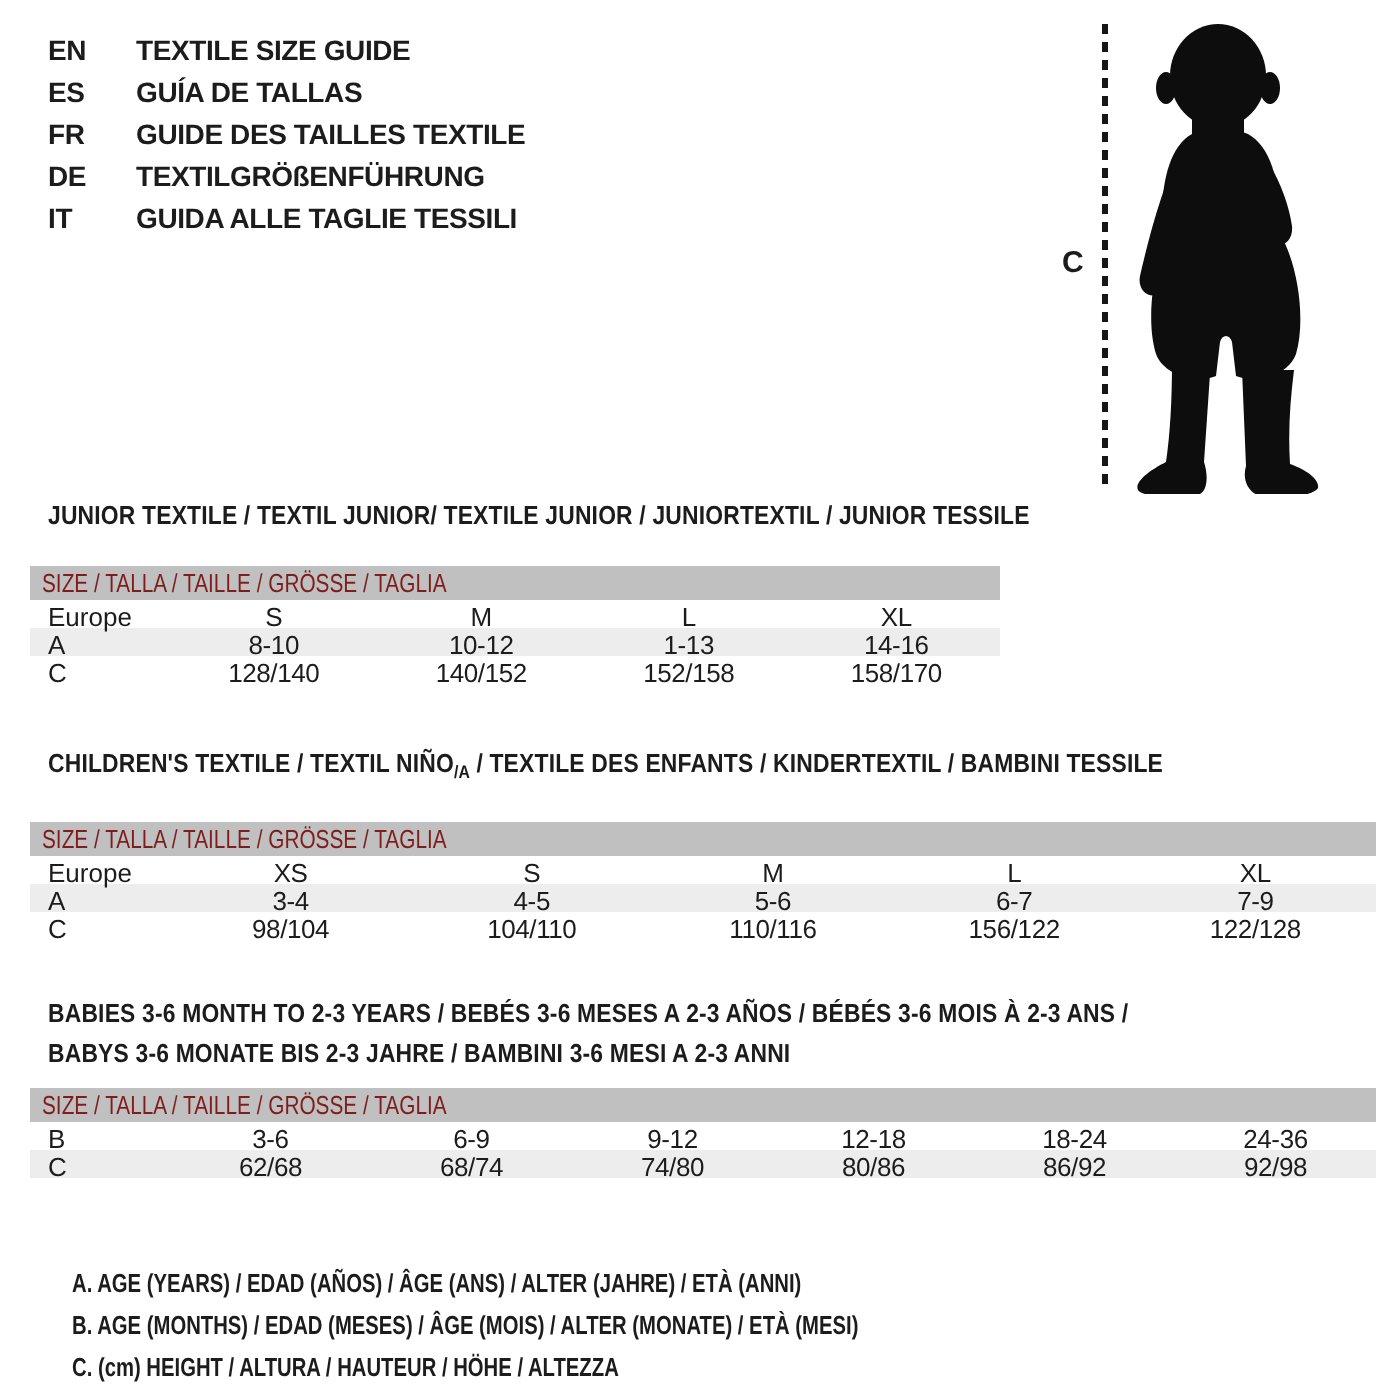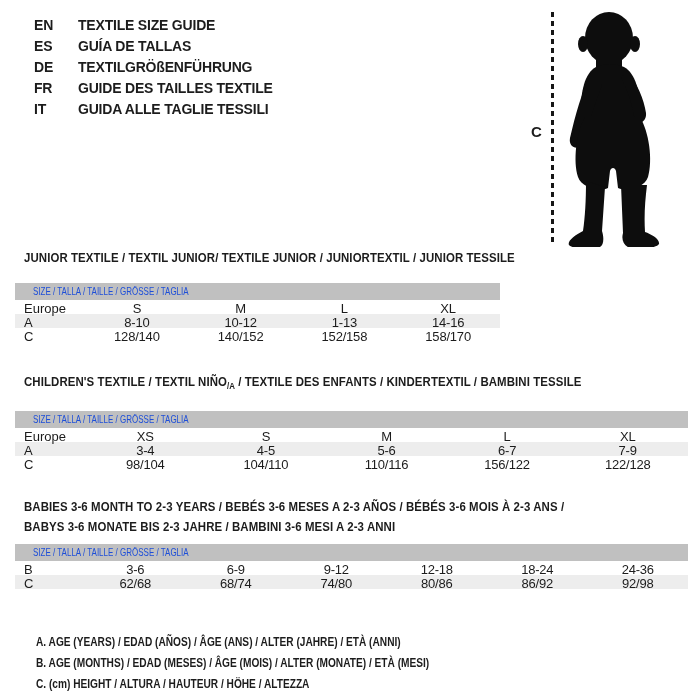--- a/index.html
+++ b/index.html
@@ -2,42 +2,42 @@
 <html><head>
 <meta charset="utf-8">
 <style>
   html,body{margin:0;padding:0;background:#ffffff;}
   .canvas{
     position:relative;width:700px;height:700px;background:#ffffff;overflow:hidden;
     font-family:"Liberation Sans", sans-serif;color:#1c1c1c;
     -webkit-font-smoothing:antialiased;
   }
   
-  .lang-block{position:absolute;left:24px;top:15px;margin-left:10px;}
+  .lang-block{position:absolute;left:24px;top:15px;}
   .lang-row{display:flex;line-height:21px;font-size:14px;font-weight:bold;letter-spacing:-0.2px;}
   .lang-code{width:44px;}
   .lang-label{white-space:nowrap;}
   
   .measure-line{
     position:absolute;left:551px;top:12px;width:3px;height:232px;
     background:repeating-linear-gradient(to bottom,#161616 0 5px,transparent 5px 9px);
   }
   .measure-label{position:absolute;left:531px;top:123px;font-size:15px;font-weight:bold;}
   .figure-svg{position:absolute;left:565px;top:11px;}
   
   .tbl-section{position:absolute;left:15px;}
   .tbl-title{
     margin-left:9px;font-size:13px;font-weight:bold;letter-spacing:0.1px;
     white-space:nowrap;transform:scaleX(0.88);transform-origin:0 50%;line-height:16px;
   }
   .tbl-title.two-line{line-height:20px;}
   .tbl{margin-top:17px;}
   .size-bar{
-    background:#c0c0c0;height:17px;line-height:17px;padding-left:18px;font-size:10px;
-    color:#1d4ed8;white-space:nowrap;
+    background:#c0c0c0;height:17px;line-height:17px;padding-left:6px;font-size:13px;
+    color:#7f1d1d;white-space:nowrap;
   }
   .size-bar .condense{display:inline-block;transform:scaleX(0.8);transform-origin:0 50%;white-space:nowrap;}
   .trow{display:flex;height:14px;line-height:18px;font-size:13px;}
   .trow.shaded{background:#ededed;}
   .tlabel{width:70px;padding-left:9px;box-sizing:border-box;}
   .tcell{flex:1;text-align:center;letter-spacing:-0.2px;}
   .w-junior{width:485px;}
   .w-wide{width:673px;}
   .subsc{font-size:9px;vertical-align:-3px;letter-spacing:0;}
   
@@ -55,26 +55,26 @@
   <div class="lang-block">
     <div class="lang-row">
       <span class="lang-code">EN</span>
       <span class="lang-label">TEXTILE SIZE GUIDE</span>
     </div>
     <div class="lang-row">
       <span class="lang-code">ES</span>
       <span class="lang-label">GUÍA DE TALLAS</span>
     </div>
     <div class="lang-row">
+      <span class="lang-code">FR</span>
+      <span class="lang-label">GUIDE DES TAILLES TEXTILE</span>
+    </div>
+    <div class="lang-row">
       <span class="lang-code">DE</span>
       <span class="lang-label">TEXTILGRÖßENFÜHRUNG</span>
-    </div>
-    <div class="lang-row">
-      <span class="lang-code">FR</span>
-      <span class="lang-label">GUIDE DES TAILLES TEXTILE</span>
     </div>
     <div class="lang-row">
       <span class="lang-code">IT</span>
       <span class="lang-label">GUIDA ALLE TAGLIE TESSILI</span>
     </div>
   </div>
 
   <div class="measure-line"></div>
   <div class="measure-label">C</div>
 

